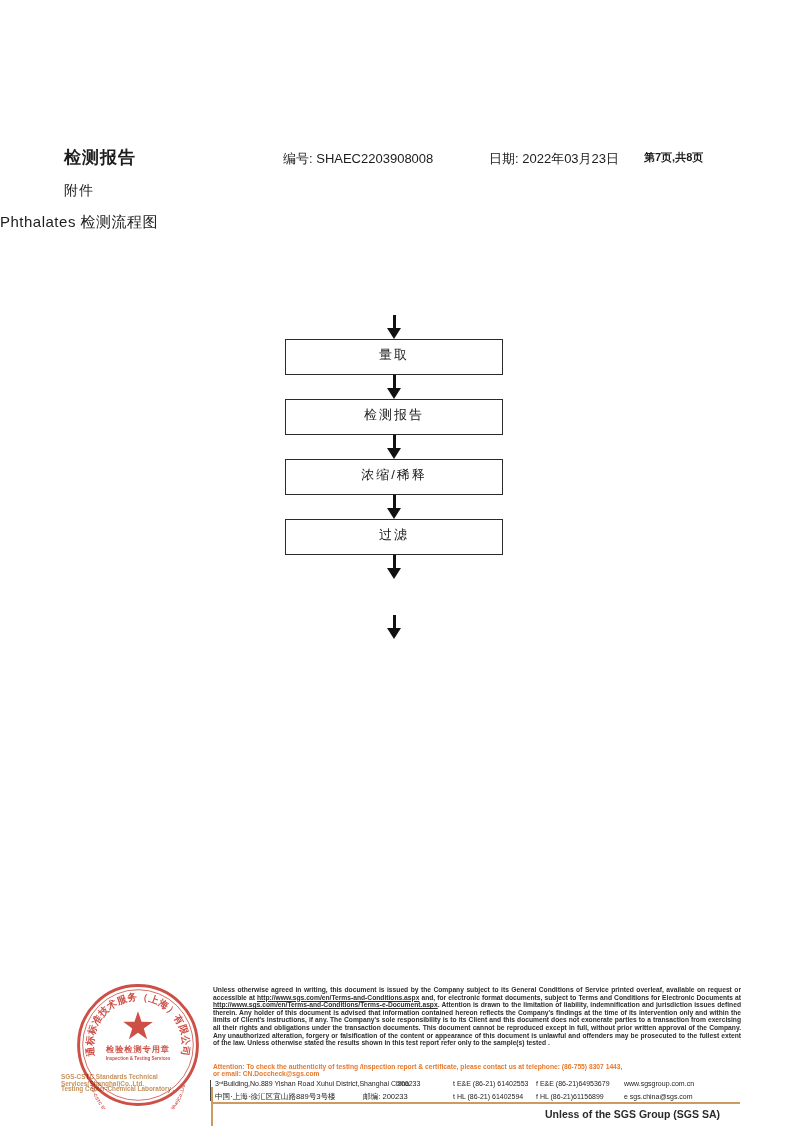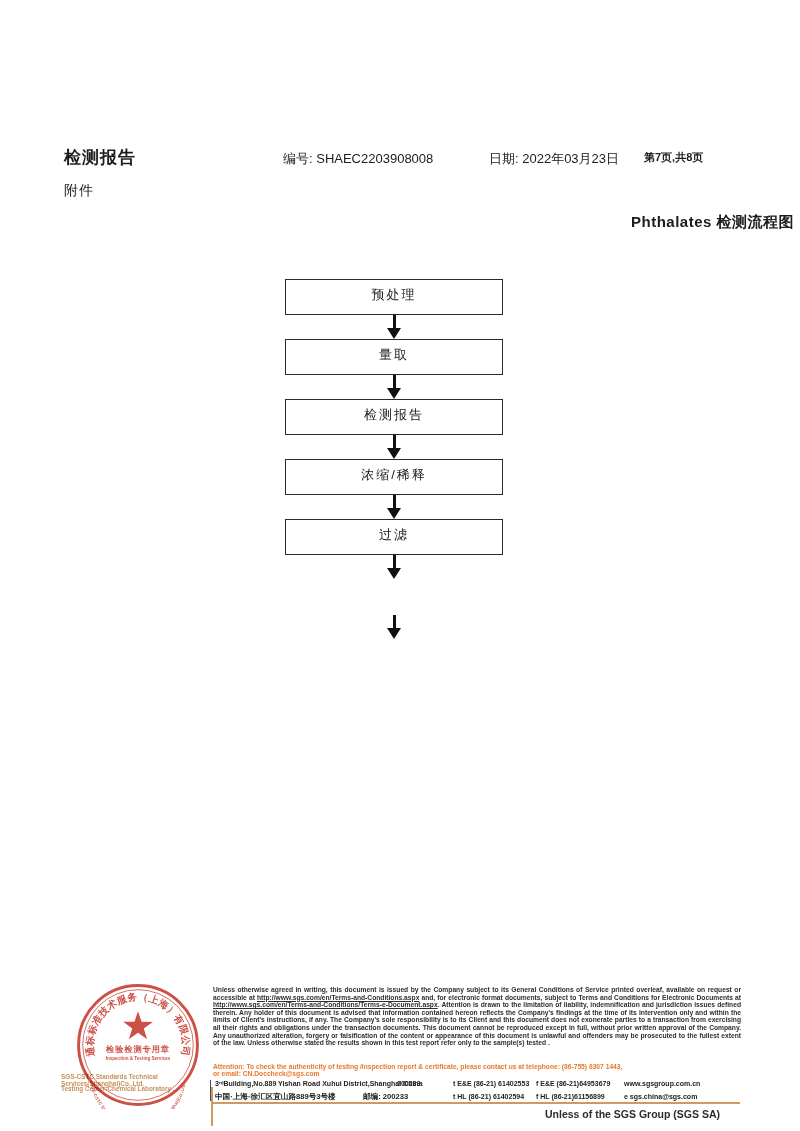--- a/index.html
+++ b/index.html
@@ -15,42 +15,42 @@
     letter-spacing:-3px;color:#76777A;
   }
   .logo-hline{position:absolute;left:67px;top:102px;width:179px;height:2px;background:#DCA671;}
   .logo-vline{position:absolute;left:216px;top:36px;width:2px;height:95px;background:#DCA671;}
   
   .report-title{position:absolute;left:64px;top:146px;font-size:17px;font-weight:bold;letter-spacing:1px;}
   .report-no{position:absolute;left:283px;top:150px;font-size:13px;font-weight:400;}
   .report-date{position:absolute;left:489px;top:150px;font-size:13px;font-weight:500;}
   .page-info{position:absolute;left:644px;top:150px;font-size:11px;font-weight:700;}
   .attachment{position:absolute;left:64px;top:182px;font-size:14px;font-weight:normal;letter-spacing:1px;}
-  .chart-title{position:absolute;left:0;top:213px;width:794px;text-align:right;font-size:15px;font-weight:bold;letter-spacing:0.5px;}
+  .chart-title{position:absolute;left:0;top:213px;width:794px;text-align:left;font-size:15px;font-weight:normal;letter-spacing:0.5px;}
   
   .fc-box{
     position:absolute;left:285px;width:218px;height:36px;box-sizing:border-box;
     border:1px solid #2b2b2b;display:flex;align-items:center;justify-content:center;
     padding-bottom:5px;font-size:13px;letter-spacing:2px;color:#1a1a1a;background:#fff;
   }
   .fc-arrow{position:absolute;left:387px;width:14px;height:24px;}
   .fc-arrow .stem{position:absolute;left:5.5px;top:0;width:3px;height:14px;background:#111;}
   .fc-arrow .head{position:absolute;left:0;top:13px;width:0;height:0;
     border-left:7px solid transparent;border-right:7px solid transparent;border-top:11px solid #111;}
   
   .company-l1{position:absolute;left:61px;top:1073px;width:170px;font-size:6.4px;color:#C6925D;font-weight:600;}
   .company-l2{position:absolute;left:61px;top:1085px;width:170px;font-size:6.4px;color:#C6925D;font-weight:600;}
   .disclaimer{
     position:absolute;left:213px;top:986px;width:528px;font-size:6.7px;line-height:7.6px;
     text-align:justify;color:#2e2e2e;font-weight:600;
   }
   .disclaimer .u{text-decoration:underline;}
   .attention1{position:absolute;left:213px;top:1063px;width:528px;font-size:6.7px;line-height:7.4px;color:#E8782A;font-weight:bold;}
   .attention2{position:absolute;left:213px;top:1070px;width:528px;font-size:6.7px;line-height:7.4px;color:#E8782A;font-weight:bold;}
-  .addr{position:absolute;font-size:7px;color:#222;font-weight:700;white-space:nowrap;}
+  .addr{position:absolute;font-size:7px;color:#222;font-weight:400;white-space:nowrap;}
   .addr.cn{font-size:7.6px;}
   .addr-border{position:absolute;left:210px;top:1080px;width:1px;height:21px;background:#4a4a4a;}
   .cross-v{position:absolute;left:211px;top:1087px;width:2px;height:39px;background:#CE9A60;}
   .rule-tan{position:absolute;left:212px;top:1102px;width:528px;height:2px;background:#CE9A60;}
   .member{position:absolute;left:545px;top:1108px;font-size:10.5px;font-weight:600;color:#2b2b2b;}
   
   .stamp{position:absolute;left:74px;top:981px;width:128px;height:128px;opacity:0.88;mix-blend-mode:multiply;}
 </style>
 </head>
 <body>
@@ -59,23 +59,20 @@
 
 
   <div class="report-title">检测报告</div>
   <div class="report-no">编号: SHAEC2203908008</div>
   <div class="report-date">日期: 2022年03月23日</div>
   <div class="page-info">第7页,共8页</div>
   <div class="attachment">附件</div>
 
   <div class="chart-title">Phthalates 检测流程图</div>
 
-  <div class="fc-box" style="top:279px">
-      <span>预处理</span>
-    </div>
   <div class="fc-arrow" style="top:315px">
       <span class="stem"></span>
       <span class="head"></span>
     </div>
   <div class="fc-box" style="top:339px">
       <span>量取</span>
     </div>
   <div class="fc-arrow" style="top:375px">
       <span class="stem"></span>
       <span class="head"></span>

